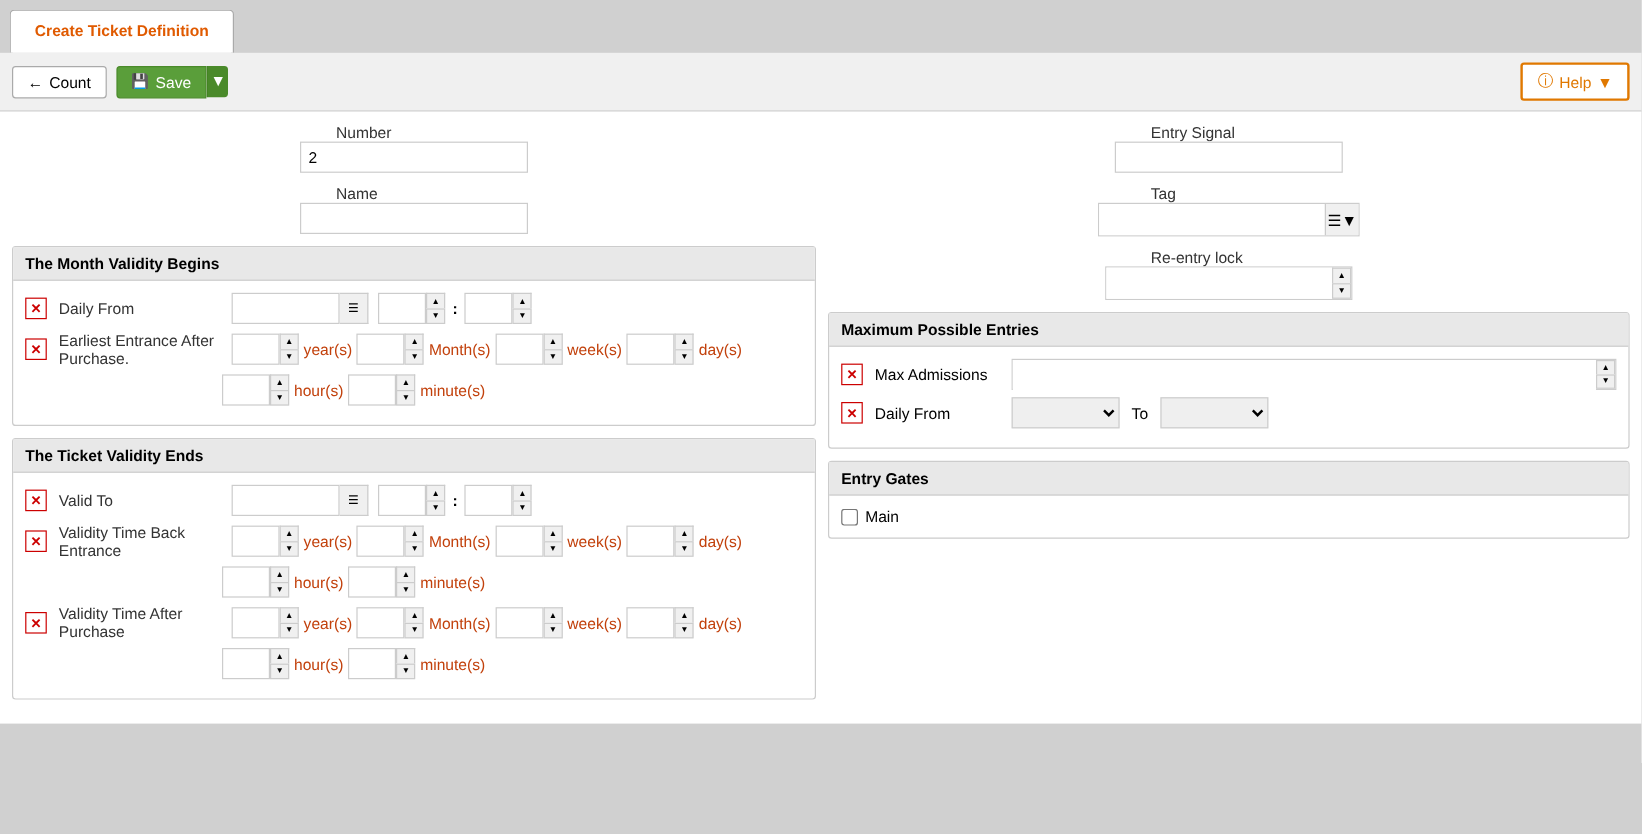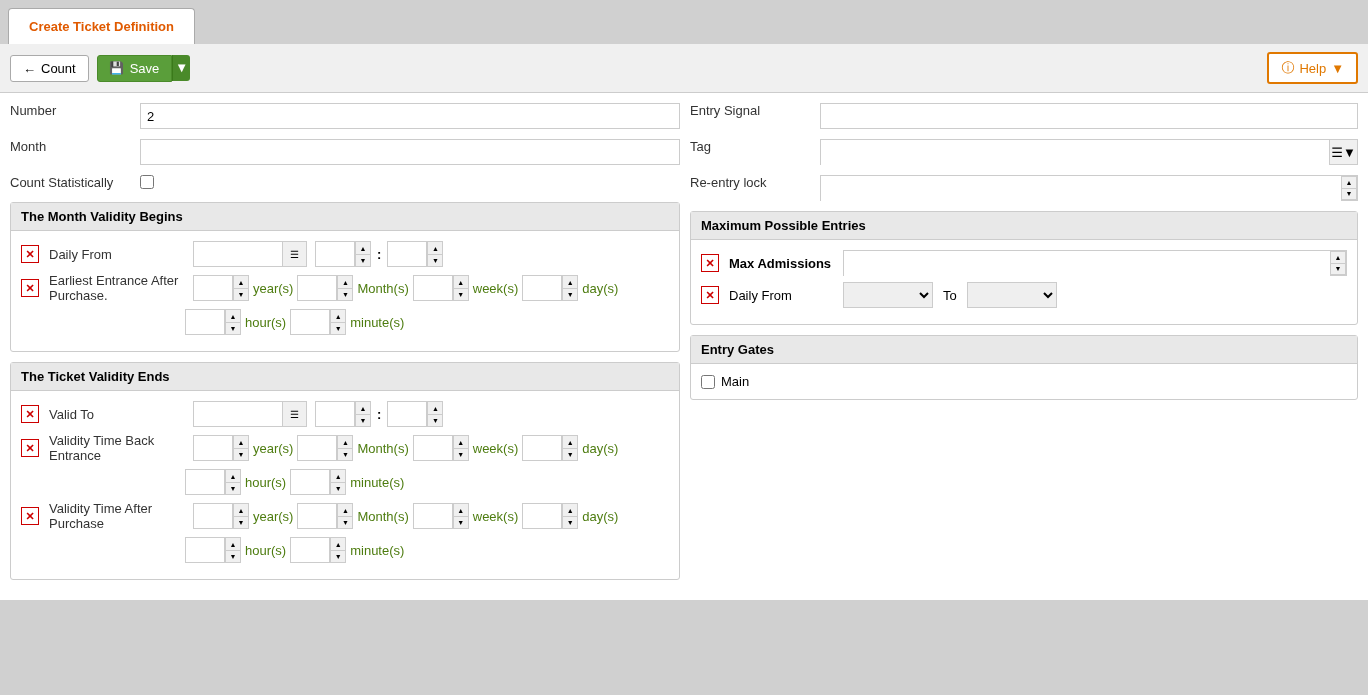--- a/index.html
+++ b/index.html
@@ -15,40 +15,40 @@
     .btn-back { background: white; border: 1px solid #aaa; padding: 5px 12px; cursor: pointer; border-radius: 3px; display: flex; align-items: center; gap: 5px; }
     .btn-save { background: #5a9e3a; border: 1px solid #4a8a2a; padding: 5px 12px; cursor: pointer; border-radius: 3px; color: white; display: flex; align-items: center; gap: 5px; }
     .btn-help { background: white; border: 2px solid #e07800; padding: 5px 12px; cursor: pointer; border-radius: 3px; color: #e07800; display: flex; align-items: center; gap: 5px; }
 
     
     .main-content { background: white; display: flex; gap: 0; padding: 10px; }
     .left-panel { width: 670px; flex-shrink: 0; }
     .right-panel { flex: 1; padding-left: 10px; }
 
     
-    .form-row { display: flex; align-items: flex-start; margin-bottom: 10px; }
+    .form-row { display: flex; align-items: center; margin-bottom: 10px; flex-direction: column; }
     .form-label { width: 130px; color: #333; flex-shrink: 0; }
     .form-input { flex: 1; }
     input[type="text"] { border: 1px solid #ccc; padding: 4px 6px; width: 100%; height: 26px; }
     input[type="checkbox"] { width: 14px; height: 14px; }
 
     
     .section { border: 1px solid #ccc; border-radius: 3px; margin-bottom: 10px; }
     .section-header { background: #e8e8e8; padding: 6px 10px; font-weight: bold; border-bottom: 1px solid #ccc; font-size: 13px; }
     .section-body { padding: 10px; }
 
     
     .red-x { display: inline-flex; align-items: center; justify-content: center; width: 18px; height: 18px; background: white; border: 1px solid #cc0000; color: #cc0000; font-weight: bold; font-size: 11px; cursor: pointer; flex-shrink: 0; margin-right: 6px; }
 
     
     .field-row { display: flex; align-items: center; margin-bottom: 6px; gap: 4px; }
     .date-input { width: 90px; height: 26px; border: 1px solid #ccc; padding: 2px 4px; position: relative; }
     .date-btn { width: 24px; height: 26px; background: #f0f0f0; border: 1px solid #ccc; border-left: none; cursor: pointer; display: flex; align-items: center; justify-content: center; font-size: 10px; }
     .spin-input { width: 45px; height: 26px; border: 1px solid #ccc; padding: 2px 4px; }
-    .unit-label { color: #4d7c0f; white-space: nowrap; }
+    .unit-label { color: #c2410c; white-space: nowrap; }
     .time-sep { font-weight: bold; padding: 0 2px; }
     .spin-arrows { display: flex; flex-direction: column; }
     .arrow-up, .arrow-down { width: 16px; height: 13px; background: #f0f0f0; border: 1px solid #ccc; cursor: pointer; display: flex; align-items: center; justify-content: center; font-size: 7px; }
     .arrow-up { border-bottom: none; }
     select { height: 26px; border: 1px solid #ccc; padding: 0 4px; }
 
     
     .entry-gates-section { border: 1px solid #ccc; border-radius: 3px; }
     .entry-gates-header { background: #e8e8e8; padding: 6px 10px; font-weight: bold; border-bottom: 1px solid #ccc; }
     .entry-gates-body { padding: 10px; }
@@ -94,32 +94,26 @@
   <div class="left-panel">
 
     <div class="form-row">
       <div class="form-label">Number</div>
       <div class="form-input">
         <input type="text" value="2" style="">
       </div>
     </div>
 
     <div class="form-row">
-      <div class="form-label">Month</div>
+      <div class="form-label">Name</div>
       <div class="form-input">
         <input type="text" value="" style="">
       </div>
     </div>
 
-    <div class="form-row">
-      <div class="form-label">Count Statistically</div>
-      <div class="form-input">
-        <input type="checkbox" style="">
-      </div>
-    </div>
 
     <div class="section">
       <div class="section-header">The Month Validity Begins</div>
       <div class="section-body">
 
         <div class="field-row">
           <span class="red-x">✕</span>
           <span class="form-label" style="width:140px;">Daily From</span>
           <div style="display:flex; align-items:center; gap:0;">
             <input type="text" class="date-input" style="width: 90px;">
@@ -382,21 +376,21 @@
         </div>
       </div>
     </div>
 
     <div class="section">
       <div class="section-header">Maximum Possible Entries</div>
       <div class="section-body">
 
         <div class="field-row">
           <span class="red-x">✕</span>
-          <span style="width:110px;font-weight:bold;">Max Admissions</span>
+          <span style="width:110px;">Max Admissions</span>
           <div style="display:flex; flex:1; border:1px solid #ccc; height:26px;">
             <input type="text" style="flex: 1 1 0%; border: none; padding: 2px 6px; outline: none;">
             <div style="display:flex; flex-direction:column;">
               <button style="width:16px; height:13px; background:#f0f0f0; border:1px solid #ccc; border-bottom:none; cursor:pointer; font-size:7px; display:flex; align-items:center; justify-content:center;">▲</button>
               <button style="width:16px; height:13px; background:#f0f0f0; border:1px solid #ccc; cursor:pointer; font-size:7px; display:flex; align-items:center; justify-content:center;">▼</button>
             </div>
           </div>
         </div>
 
         <div class="field-row">

